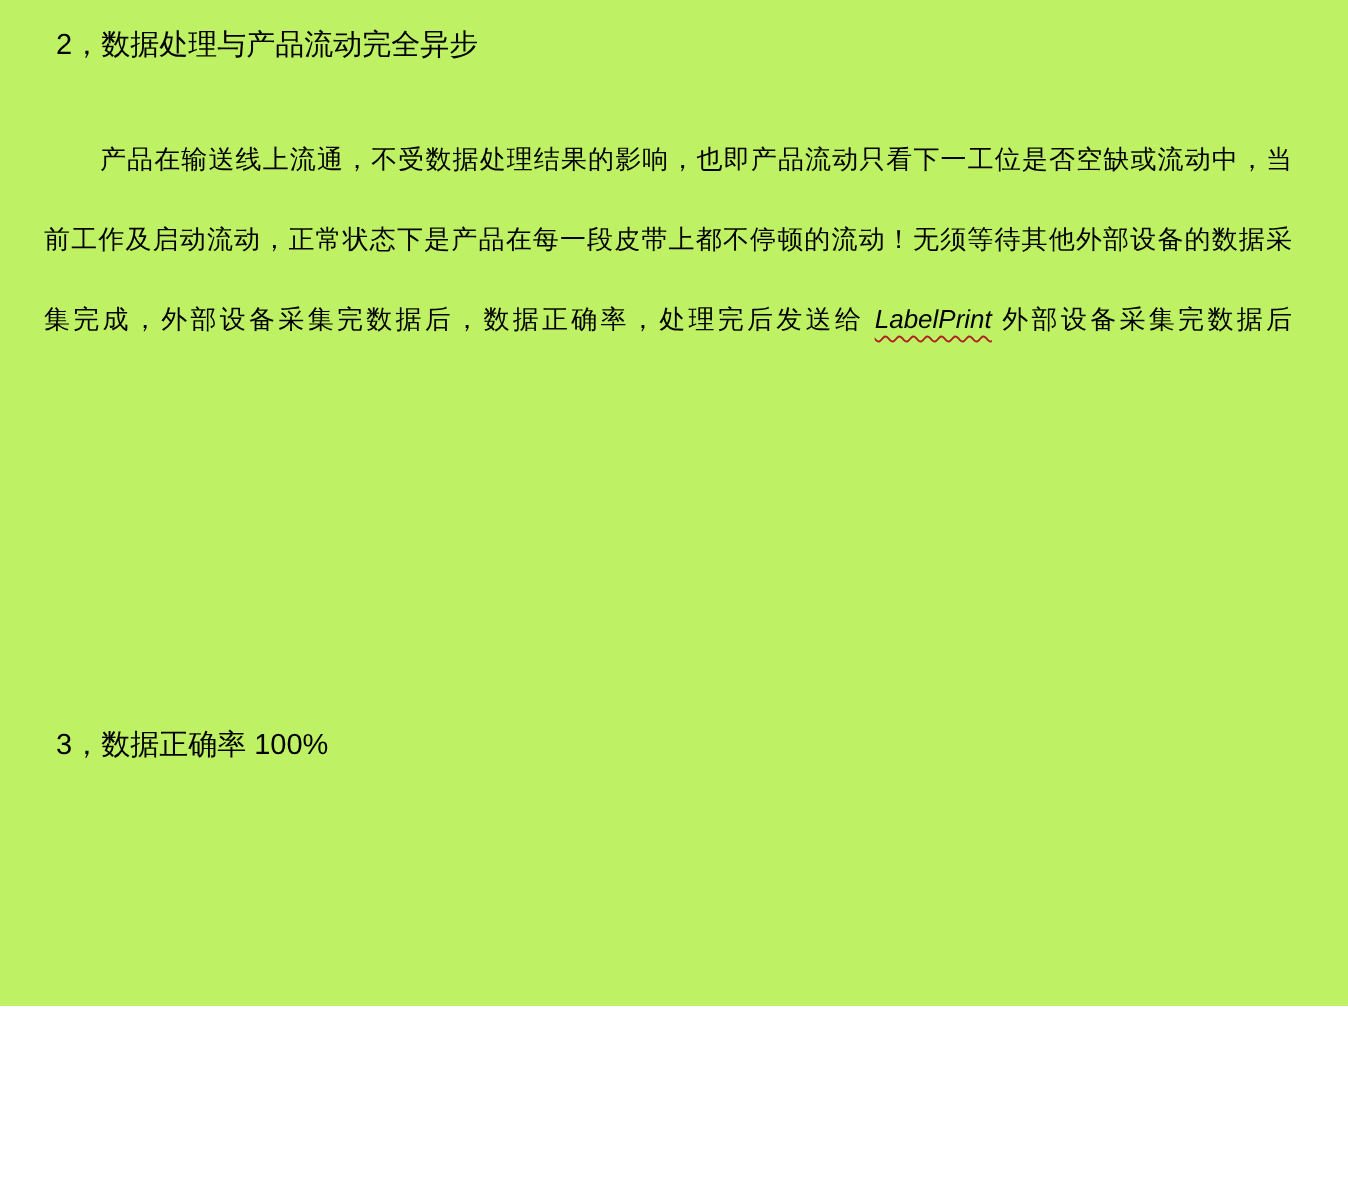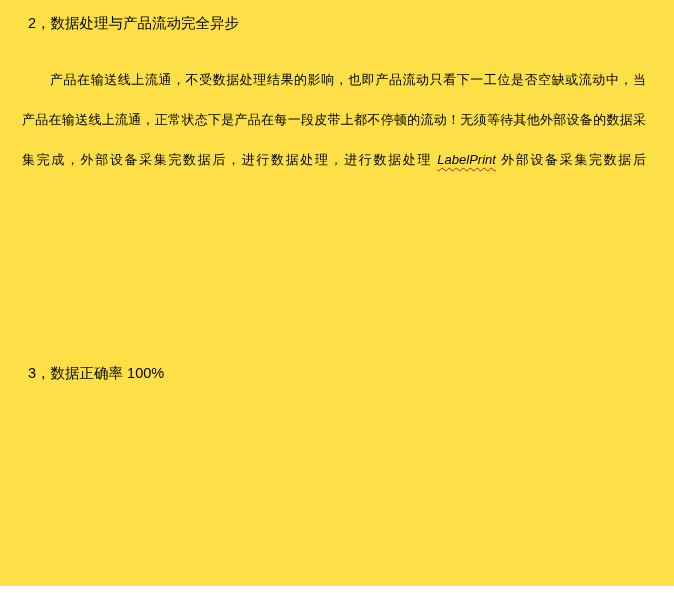--- a/index.html
+++ b/index.html
@@ -9,22 +9,22 @@
   body {
     width: 674px;
     height: 593px;
     background: #ffffff;
     font-family: "Liberation Sans", "DejaVu Sans", sans-serif;
     color: #000000;
   }
   .doc {
     position: relative;
     width: 674px;
-    height: 586px;
-    background: #fde047;
+    height: 503px;
+    background: #bef264;
     overflow: hidden;
   }
   .heading {
     position: absolute;
     left: 28px;
     font-size: 14.5px;
     line-height: 17px;
     white-space: nowrap;
     color: #000000;
   }
@@ -63,20 +63,20 @@
 </style>
 </head>
 <body>
 
 <div class="doc">
 
   <div class="heading h2">2，数据处理与产品流动完全异步</div>
 
   <div class="para">
     <div class="pline just indent">产品在输送线上流通，不受数据处理结果的影响，也即产品流动只看下一工位是否空缺或流动中，当</div>
-    <div class="pline just">产品在输送线上流通，正常状态下是产品在每一段皮带上都不停顿的流动！无须等待其他外部设备的数据采</div>
-    <div class="pline just"><span>集完成，外部设备采集完数据后，进行数据处理，进行数据处理 </span><span class="spellcheck">LabelPrint</span><span> 外部设备采集完数据后</span></div>
+    <div class="pline just">前工作及启动流动，正常状态下是产品在每一段皮带上都不停顿的流动！无须等待其他外部设备的数据采</div>
+    <div class="pline just"><span>集完成，外部设备采集完数据后，数据正确率，处理完后发送给 </span><span class="spellcheck">LabelPrint</span><span> 外部设备采集完数据后</span></div>
   </div>
 
   <div class="heading h3">3，数据正确率 100%</div>
 
 
 </div>
 
 </body></html>

